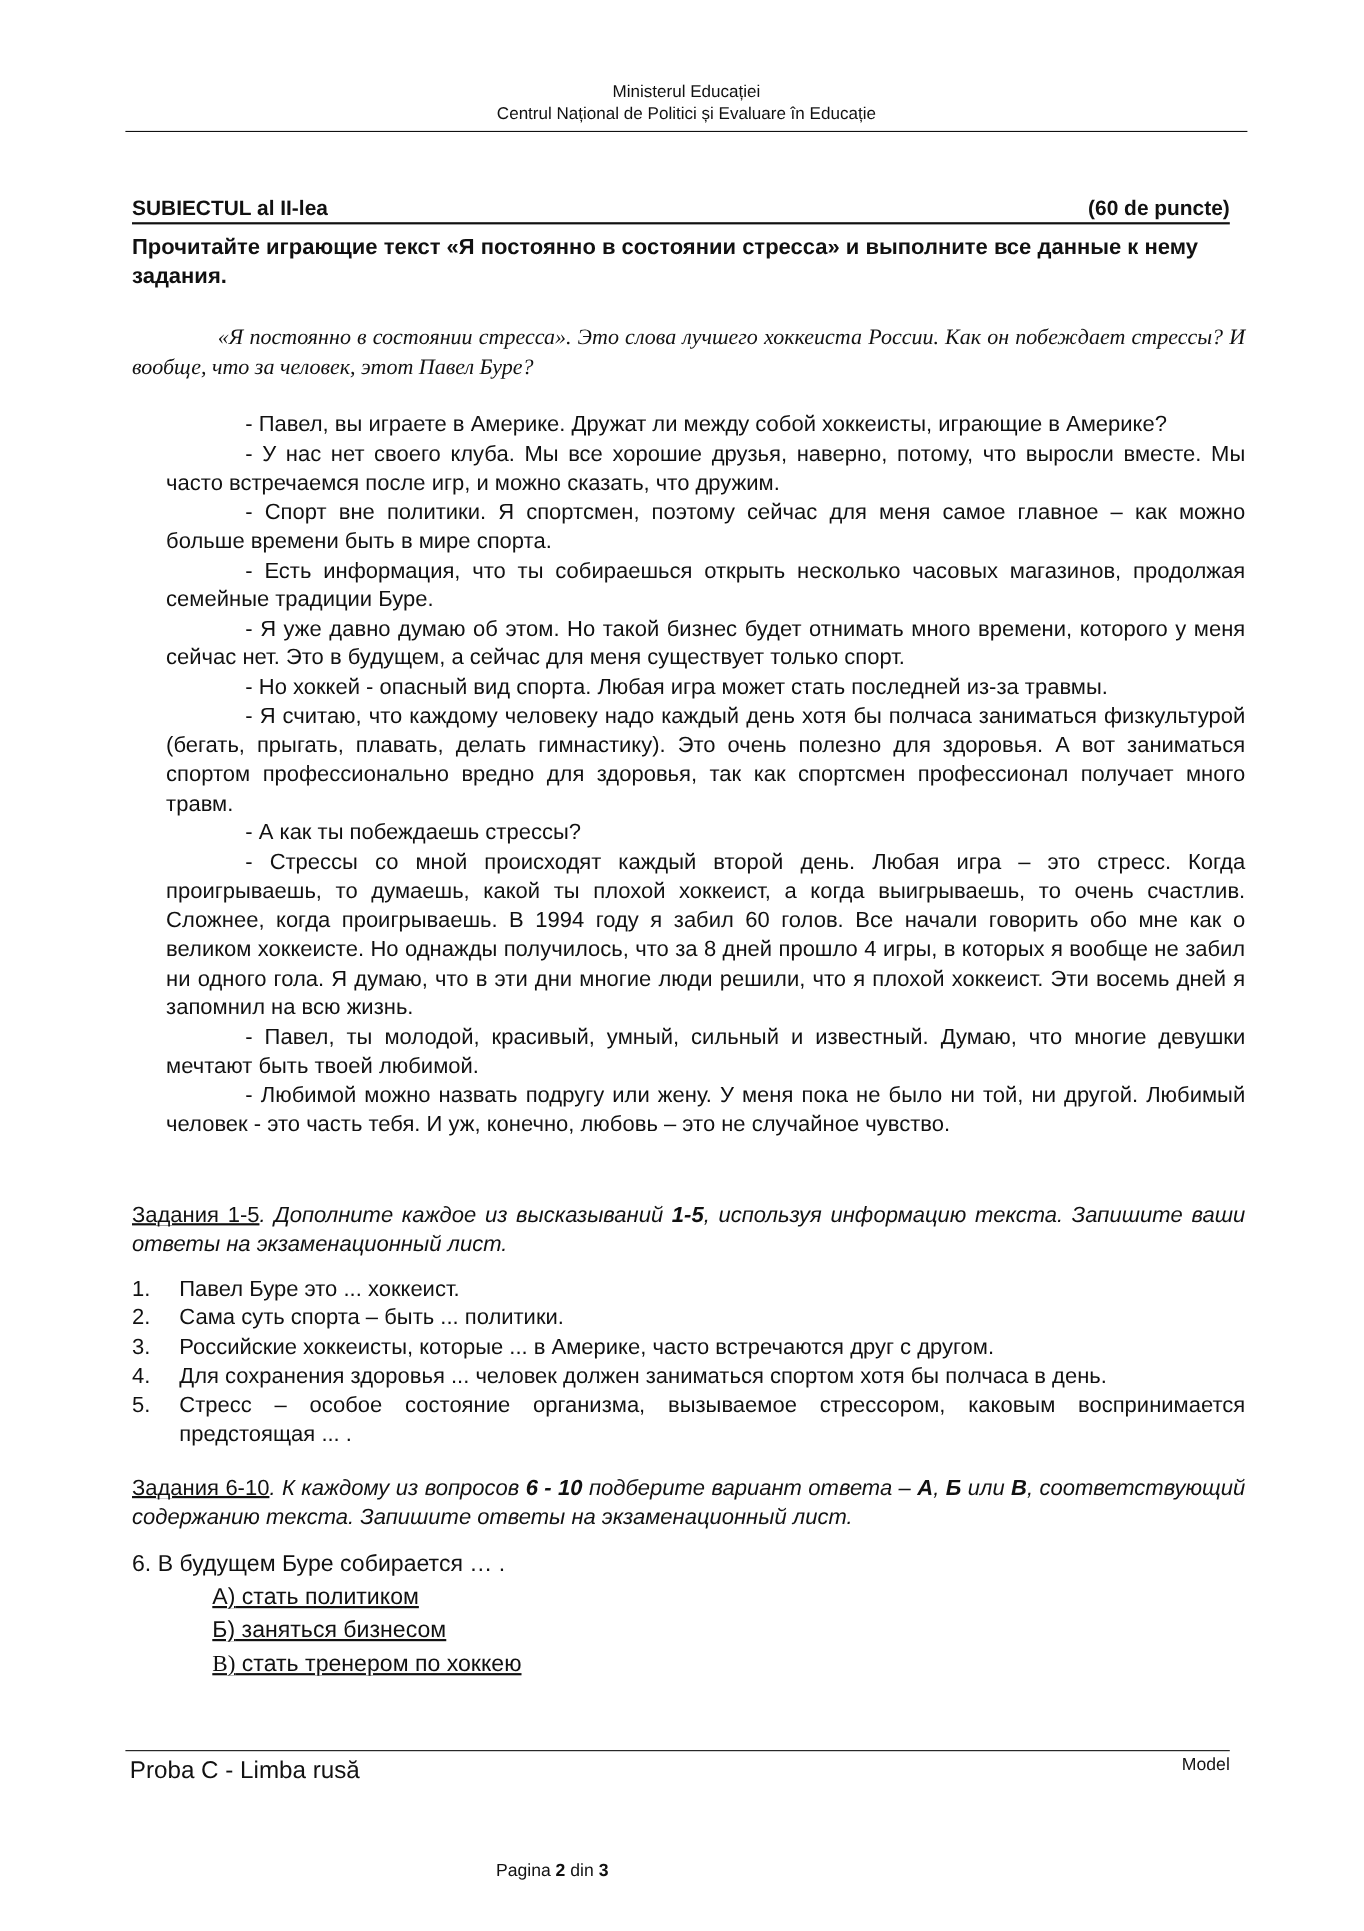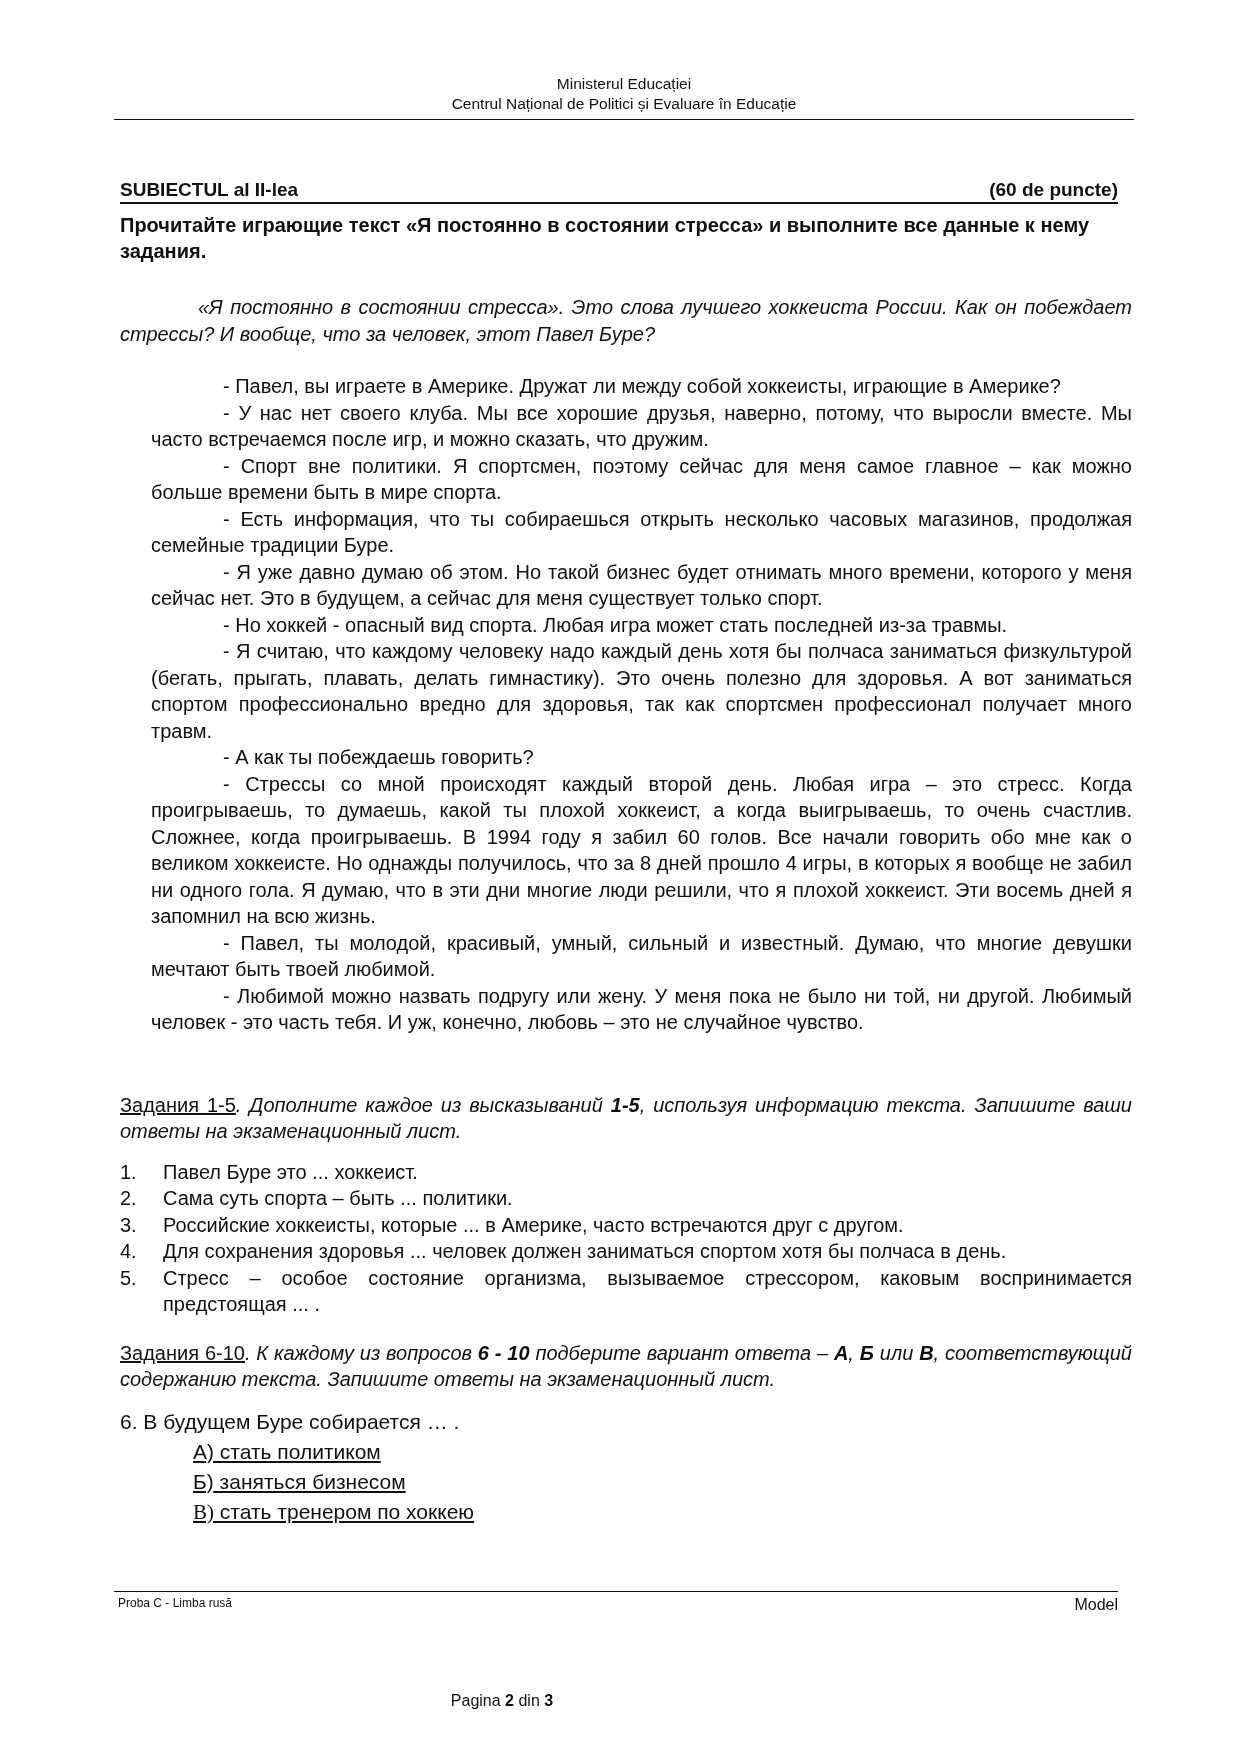--- a/index.html
+++ b/index.html
@@ -21,41 +21,41 @@
     border-bottom: 2px solid #111; display: flex; justify-content: space-between;
     padding-bottom: 0;
     align-items: center;
   }
   .content {
     position: absolute; left: 120px; top: 212px; width: 1012px;
     font-size: 20px; line-height: 26.5px;
   }
   .instruction { font-weight: bold; font-size: 20px; line-height: 26px; margin: 0; }
   .intro {
-    font-style: italic; margin: 30px 0 12px 0; text-indent: 78px; text-align: justify;
+    font-style: italic; margin: 30px 0 12px 0; text-indent: 78px; text-align: justify; font-family: Liberation Serif, serif;
   }
   .dialog { margin-top: 26px; margin-left: 31px; }
   .dialog p { margin: 0; text-indent: 72px; text-align: justify; }
   .task-head { margin-top: 56px; text-align: justify; }
   .task-head .u { text-decoration: underline; }
   .task-head .i { font-style: italic; }
   ol.items { list-style: none; padding: 0; margin: 14px 0 0 0; }
   ol.items li { display: flex; }
   ol.items li .n { width: 43px; flex: none; }
   ol.items li .t { flex: 1; text-align: justify; }
   ol.items li.spread .t { text-align-last: left; }
   .task-head2 { margin-top: 22px; text-align: justify; }
   .q6 { margin-top: 14px; font-size: 21px; line-height: 30px; }
   .opts { margin-left: 73px; font-size: 21px; line-height: 30px; text-decoration: underline; }
   .opts .opt-serif-letter { font-family: "Liberation Serif", serif; }
   .footer-rule {
     position: absolute; left: 114px; top: 1591px; width: 1004px; height: 0;
     border-top: 1.2px solid #111;
   }
-  .footer-left { position: absolute; left: 118px; top: 1596px; font-size: 12px; }
+  .footer-left { position: absolute; left: 118px; top: 1596px; font-size: 22px; }
   .footer-right { position: absolute; right: 122px; top: 1596px; font-size: 16px; }
   .footer-page { position: absolute; left: 0; width: 1004px; top: 1692px; text-align: center; font-size: 16px; }
 </style>
 </head>
 <body>
 
 <div class="page-header">
   <div>Ministerul Educației</div>
   <div>Centrul Național de Politici și Evaluare în Educație</div>
 </div>
@@ -72,21 +72,21 @@
   <p class="intro">«Я постоянно в состоянии стресса». Это слова лучшего хоккеиста России. Как он побеждает стрессы? И вообще, что за человек, этот Павел Буре?</p>
 
   <div class="dialog">
     <p>- Павел, вы играете в Америке. Дружат ли между собой хоккеисты, играющие в Америке?</p>
     <p>- У нас нет своего клуба. Мы все хорошие друзья, наверно, потому, что выросли вместе. Мы часто встречаемся после игр, и можно сказать, что дружим.</p>
     <p>- Спорт вне политики. Я спортсмен, поэтому сейчас для меня самое главное – как можно больше времени быть в мире спорта.</p>
     <p>- Есть информация, что ты собираешься открыть несколько часовых магазинов, продолжая семейные традиции Буре.</p>
     <p>- Я уже давно думаю об этом. Но такой бизнес будет отнимать много времени, которого у меня сейчас нет. Это в будущем, а сейчас для меня существует только спорт.</p>
     <p>- Но хоккей - опасный вид спорта. Любая игра может стать последней из-за травмы.</p>
     <p>- Я считаю, что каждому человеку надо каждый день хотя бы полчаса заниматься физкультурой (бегать, прыгать, плавать, делать гимнастику). Это очень полезно для здоровья. А вот заниматься спортом профессионально вредно для здоровья, так как спортсмен профессионал получает много травм.</p>
-    <p>- А как ты побеждаешь говорить?</p>
+    <p>- А как ты побеждаешь стрессы?</p>
     <p>- Стрессы со мной происходят каждый второй день. Любая игра – это стресс. Когда проигрываешь, то думаешь, какой ты плохой хоккеист, а когда выигрываешь, то очень счастлив. Сложнее, когда проигрываешь. В 1994 году я забил 60 голов. Все начали говорить обо мне как о великом хоккеисте. Но однажды получилось, что за 8 дней прошло 4 игры, в которых я вообще не забил ни одного гола. Я думаю, что в эти дни многие люди решили, что я плохой хоккеист. Эти восемь дней я запомнил на всю жизнь.</p>
     <p>- Павел, ты молодой, красивый, умный, сильный и известный. Думаю, что многие девушки мечтают быть твоей любимой.</p>
     <p>- Любимой можно назвать подругу или жену. У меня пока не было ни той, ни другой. Любимый человек - это часть тебя. И уж, конечно, любовь – это не случайное чувство.</p>
   </div>
 
   <div class="task-head">
     <span class="u">Задания 1-5</span><span class="i">. Дополните каждое из высказываний </span><span class="i b" style="font-weight:bold">1-5</span><span class="i">, используя информацию текста. Запишите ваши ответы на экзаменационный лист.</span>
   </div>
 
   <ol class="items">

